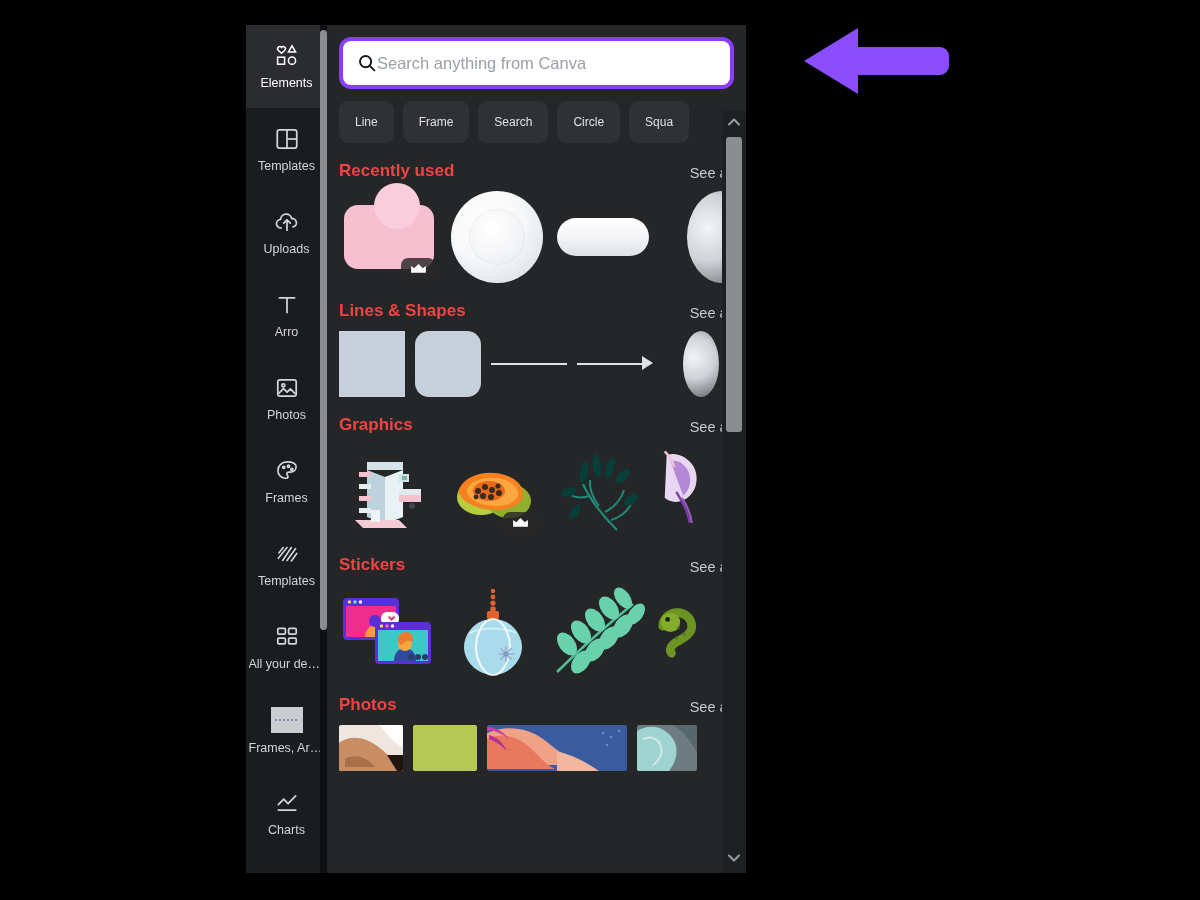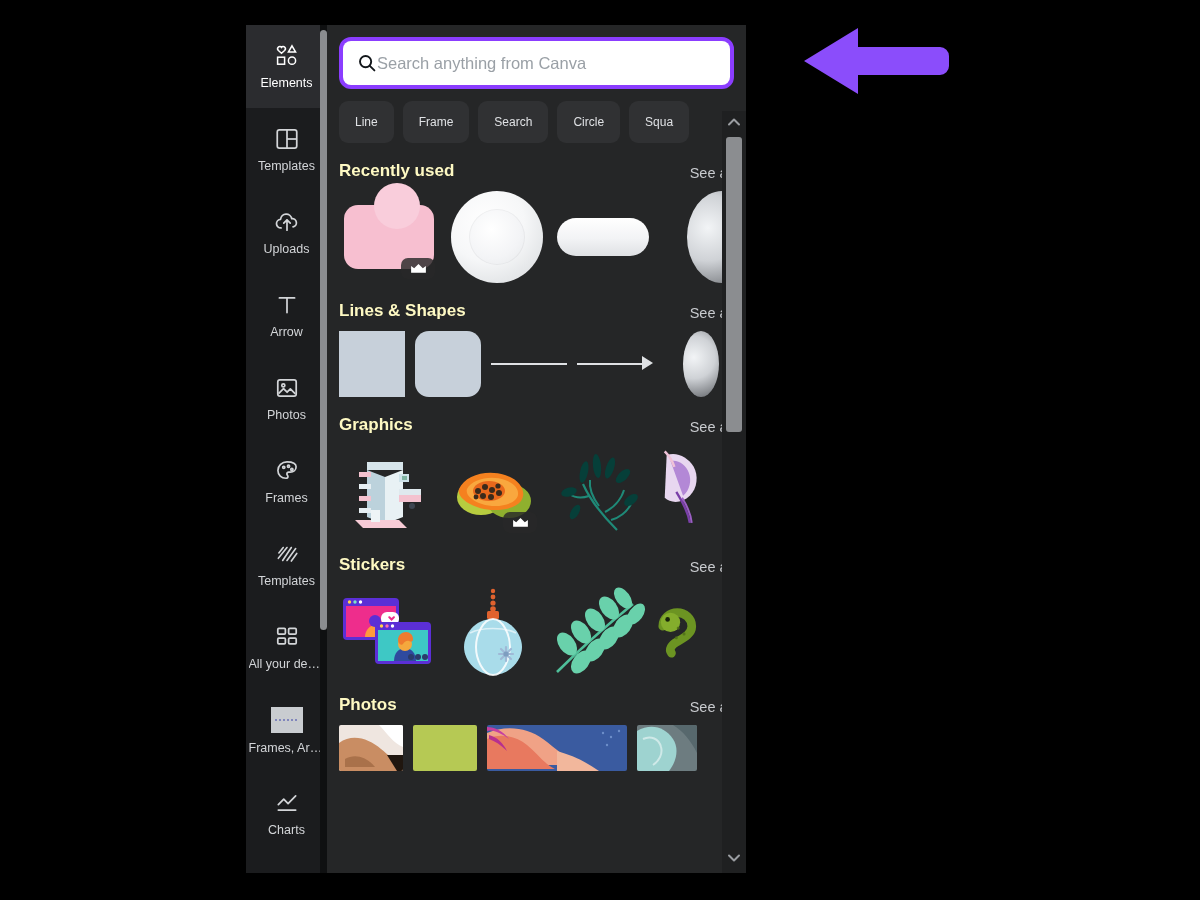--- a/index.html
+++ b/index.html
@@ -118,21 +118,21 @@
   
   .panel-body {
     flex: 1 1 auto; overflow: hidden; position: relative;
     padding-right: 0px;
   }
   .section { padding: 0 12px; margin-bottom: 10px; }
   .sec-head {
     display:flex; align-items:flex-end; justify-content:space-between;
     padding: 8px 0 10px 0;
   }
-  .sec-title { font-size: 17px; font-weight: bold; color: #fef9c3; }
+  .sec-title { font-size: 17px; font-weight: bold; color: #ef4444; }
   .see-all { font-size: 14.5px; color: #c8cace; cursor: pointer; }
 
   .row { display:flex; gap: 10px; position: relative; }
   .tile { flex: 0 0 auto; display:flex; align-items:center; justify-content:center; }
 
   .carousel-next {
     position:absolute; right:-12px; top:50%; transform: translateY(-50%);
     width: 34px; height: 100%; display:flex; align-items:center; justify-content:center;
     color:#fff; cursor:pointer;
   }
@@ -260,21 +260,21 @@
         <span class="rail-label">Uploads</span>
       </div>
 
       <div class="rail-item">
         <span class="ico">
           <svg viewBox="0 0 24 24" fill="none" stroke="#d3d5d8" stroke-width="1.6" stroke-linecap="round">
             <line x1="5" y1="5.5" x2="19" y2="5.5"></line>
             <line x1="12" y1="5.5" x2="12" y2="19"></line>
           </svg>
         </span>
-        <span class="rail-label">Arrow</span>
+        <span class="rail-label">Arro</span>
       </div>
 
       <div class="rail-item">
         <span class="ico">
           <svg viewBox="0 0 24 24" fill="none" stroke="#d3d5d8" stroke-width="1.6" stroke-linejoin="round">
             <rect x="3.5" y="4.5" width="17" height="15" rx="2"></rect>
             <circle cx="8.6" cy="9.6" r="1.4"></circle>
             <path d="M4.2 17.2l4.6-4.6 3.3 3.3 3-3 4.6 4.6"></path>
           </svg>
         </span>

